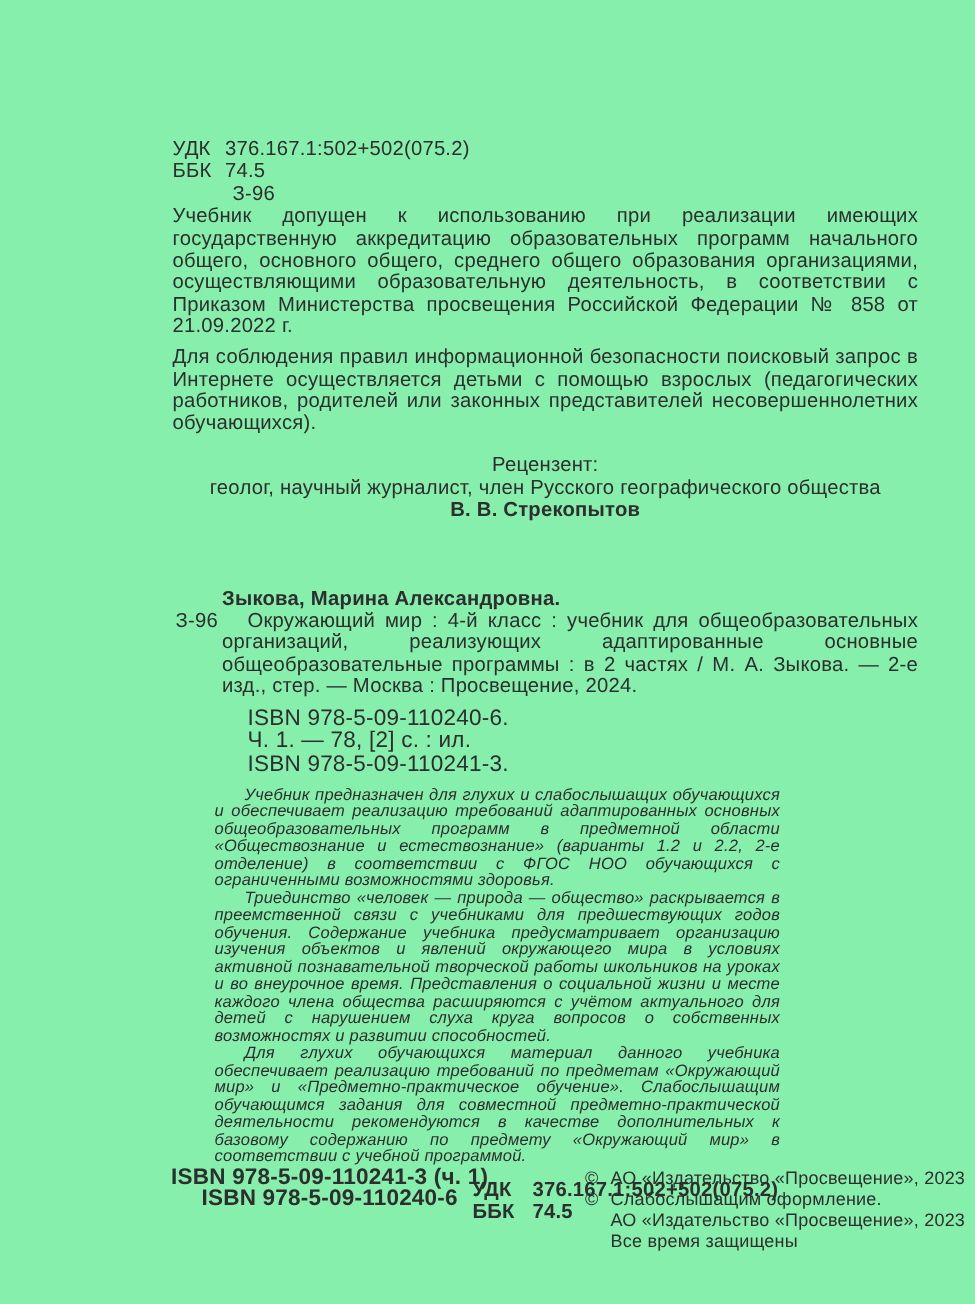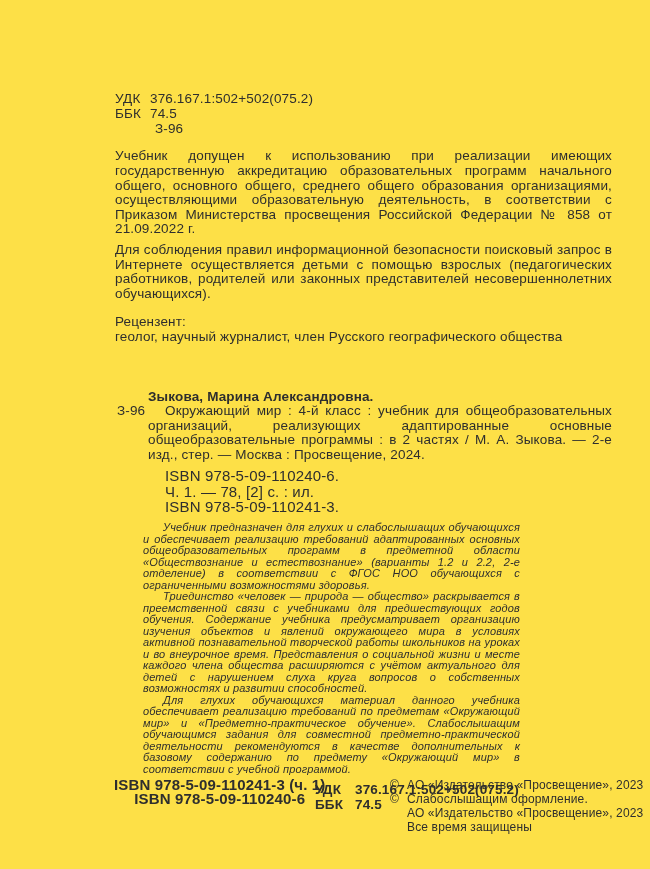--- a/index.html
+++ b/index.html
@@ -1,20 +1,20 @@
 <!DOCTYPE html>
 <html><head>
 <meta charset="utf-8">
 <style>
   html, body { margin: 0; padding: 0; background: #ffffff; }
   .page {
     position: relative;
     width: 650px;
     height: 869px;
-    background: #fde047;
+    background: #86efac;
     font-family: "Liberation Sans", sans-serif;
     color: #2e2e2e;
     letter-spacing: 0.15px;
     overflow: hidden;
   }
   .col {
     position: absolute;
     left: 115px;
     top: 92px;
     width: 497px;
@@ -27,28 +27,29 @@
   .code-label { width: 35px; flex: none; }
   .z-shift { padding-left: 5px; }
 
   
   .para {
     margin: 0;
     font-size: 13.5px;
     line-height: 14.6px;
     text-align: justify;
   }
-  .p1 { margin-top: 13px; }
+  .p1 { margin-top: 1px; }
   .p2 { margin-top: 6px; }
 
   
   .reviewer {
     margin-top: 14px;
     font-size: 13.5px;
     line-height: 14.6px;
+    text-align: center;
   }
 
   
   .author-heading {
     margin-top: 45px;
     padding-left: 33px;
     font-size: 13.5px;
     line-height: 14.6px;
   }
   .bib-entry {
@@ -134,20 +135,21 @@
       </div>
     </div>
 
     <p class="para p1">Учебник допущен к использованию при реализации имеющих государственную аккредитацию образовательных программ начального общего, основного общего, среднего общего образования организациями, осуществляющими образовательную деятельность, в соответствии с Приказом Министерства просвещения Российской Федерации № 858 от 21.09.2022 г.</p>
 
     <p class="para p2">Для соблюдения правил информационной безопасности поисковый запрос в Интернете осуществляется детьми с помощью взрослых (педагогических работников, родителей или законных представителей несовершеннолетних обучающихся).</p>
 
     <div class="reviewer">
       <div>Рецензент:</div>
       <div>геолог, научный журналист, член Русского географического общества</div>
+      <div class="bold">В. В. Стрекопытов</div>
     </div>
 
     <div class="author-heading bold">Зыкова, Марина Александровна.</div>
 
     <div class="bib-entry">
       <span class="bib-code">З-96</span>
       <span>Окружающий мир : 4-й класс : учебник для общеобразовательных организаций, реализующих адаптированные основные общеобразовательные программы : в 2 частях / М. А. Зыкова. — 2-е изд., стер. — Москва : Просвещение, 2024.</span>
     </div>
 
     <div class="bib-lines">

